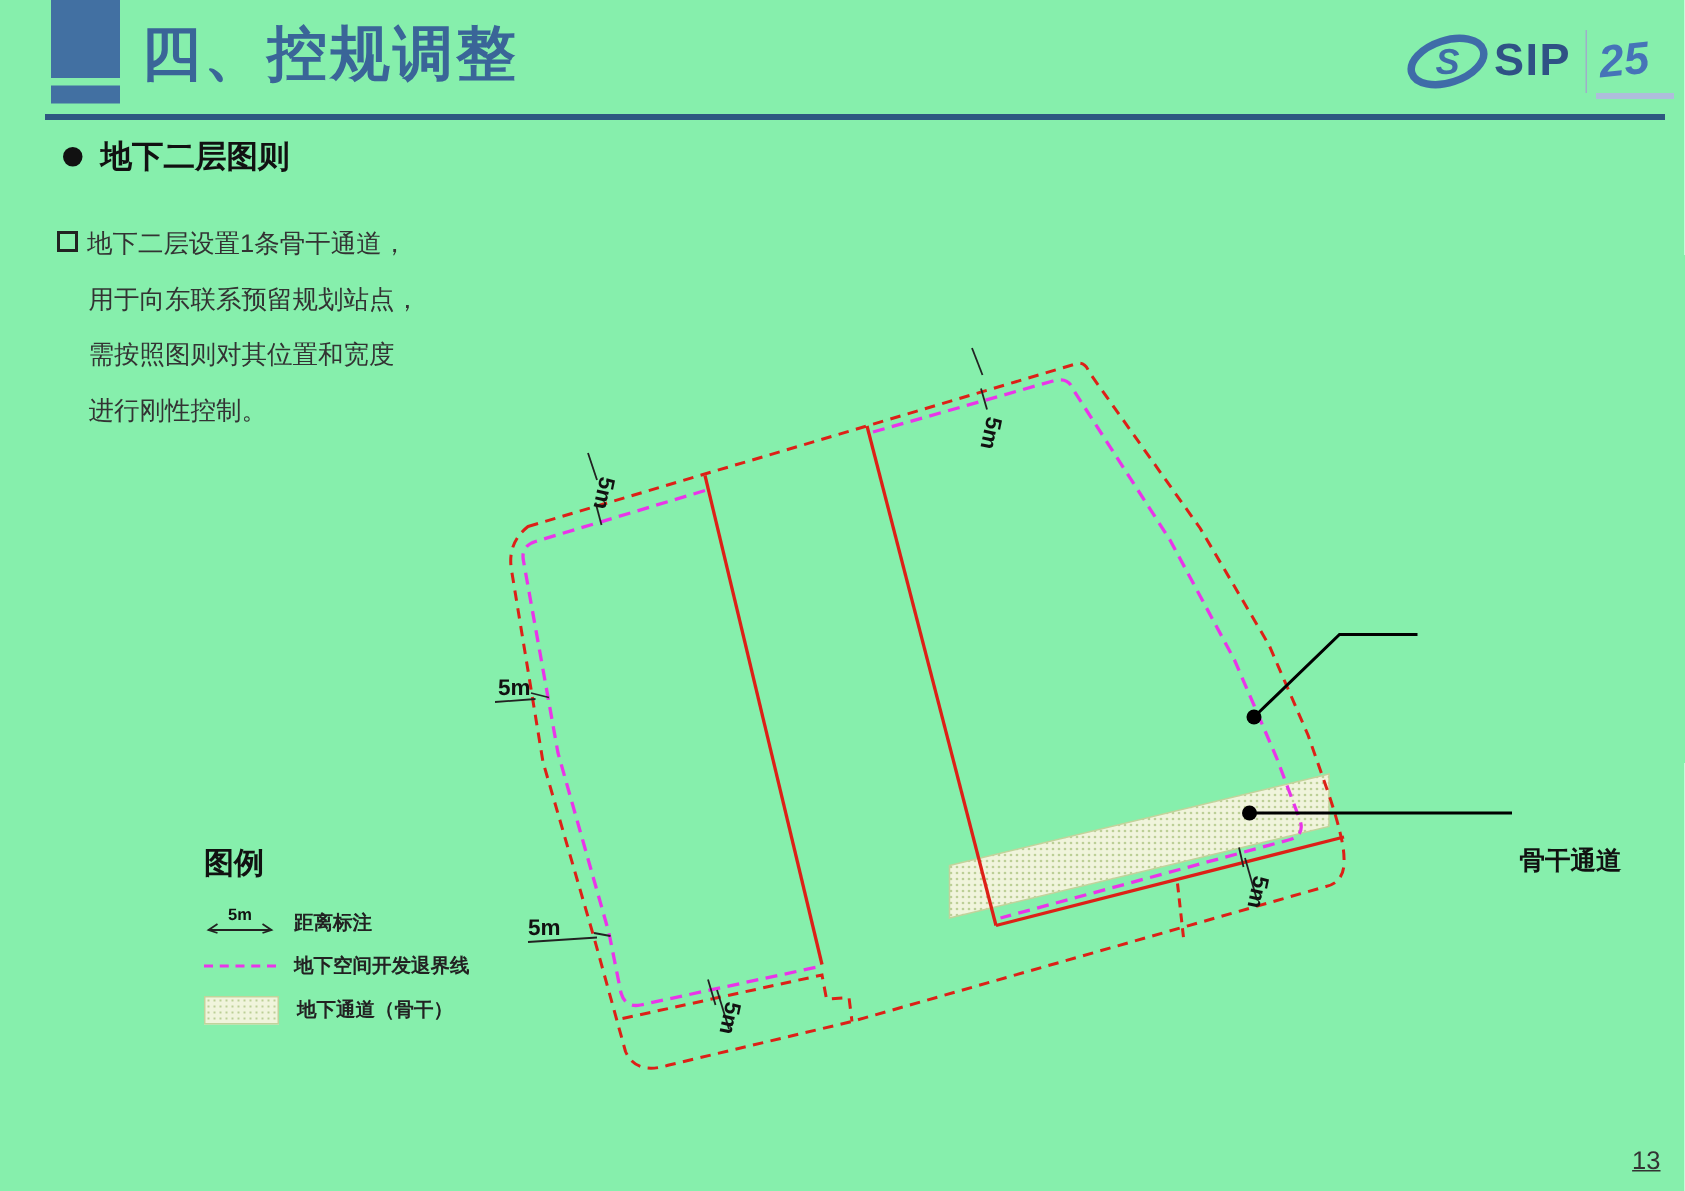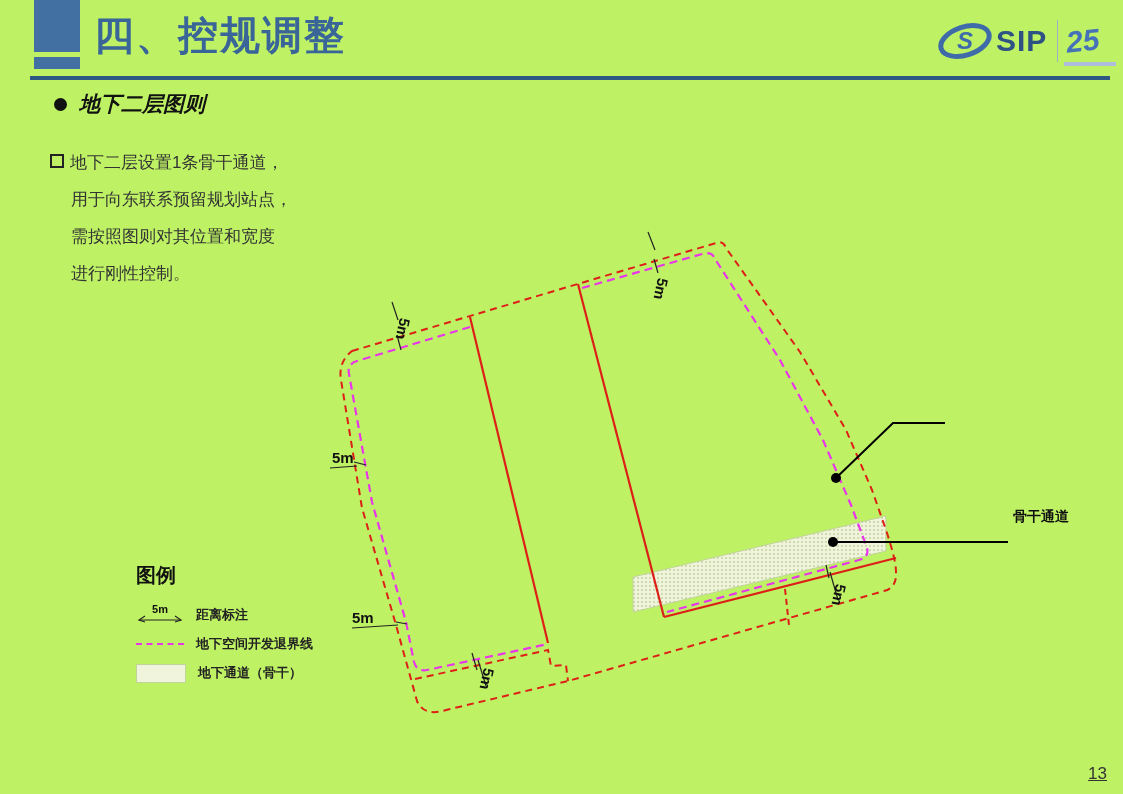--- a/index.html
+++ b/index.html
@@ -1,39 +1,39 @@
 <!DOCTYPE html>
 <html><head>
 <meta charset="utf-8">
 <style>
   html,body{margin:0;padding:0;background:#fff;}
-  .slide{position:relative;width:1123px;height:794px;background:#bef264;overflow:hidden;
+  .slide{position:relative;width:1123px;height:794px;background:#86efac;overflow:hidden;
          font-family:"Liberation Sans","DejaVu Sans",sans-serif;}
   
   .deco-square{position:absolute;left:34px;top:0;width:46px;height:52px;background:#4270A2;}
   .deco-bar{position:absolute;left:34px;top:57px;width:46px;height:12px;background:#4270A2;}
   .slide-title{position:absolute;left:94px;top:8px;font-size:40px;font-weight:bold;color:#3A6598;letter-spacing:2px;}
   .header-rule{position:absolute;left:30px;top:76px;width:1080px;height:4px;background:#2E5781;}
   .logo{position:absolute;left:938px;top:14px;width:180px;height:54px;display:flex;align-items:center;}
   .logo-sip{font-size:30px;font-weight:bold;color:#2F5285;letter-spacing:1px;margin-left:4px;}
   .logo-divider{width:1px;height:42px;background:#9FAEC9;margin:0 8px 0 10px;}
   .logo-25{font-size:30px;font-weight:bold;font-style:italic;color:#4673B8;transform:rotate(-6deg);}
   .logo-fineprint{position:absolute;right:2px;bottom:2px;width:52px;height:4px;background:#AEBDDB;}
   
-  .section-heading{position:absolute;left:54px;top:90px;font-size:21px;font-weight:bold;color:#111;display:flex;align-items:center;font-style:italic;}
+  .section-heading{position:absolute;left:42px;top:90px;font-size:21px;font-weight:bold;color:#111;display:flex;align-items:center;}
   .heading-dot{width:13px;height:13px;border-radius:50%;background:#111;margin-right:12px;}
-  .body-text{position:absolute;left:50px;top:144px;width:290px;font-size:17px;color:#333;line-height:37px;}
+  .body-text{position:absolute;left:38px;top:144px;width:290px;font-size:17px;color:#333;line-height:37px;}
   .body-line{display:flex;}
   .body-bullet{width:10px;height:10px;border:2.5px solid #222;margin:10px 6px 0 0;flex:none;}
   .body-indent{padding-left:21px;}
   
   .diagram-svg{position:absolute;left:0;top:0;}
   
   .callout-east{position:absolute;left:951px;top:388px;width:150px;font-size:17px;font-weight:bold;color:#111;line-height:21px;}
-  .callout-channel{position:absolute;left:1013px;top:508px;font-size:14px;font-weight:bold;color:#111;}
+  .callout-channel{position:absolute;left:1013px;top:562px;font-size:17px;font-weight:bold;color:#111;}
   
   .legend{position:absolute;left:136px;top:562px;width:220px;}
   .legend-title{font-size:20px;font-weight:bold;color:#111;margin-bottom:16px;}
   .legend-item{display:flex;align-items:center;margin-bottom:9px;height:20px;}
   .legend-swatch{width:48px;flex:none;margin-right:12px;}
   .swatch-red{border-top:2px dashed #DD2017;height:0;}
   .swatch-magenta{border-top:2px dashed #E935E9;height:0;}
   .swatch-green{height:17px;background:#F0F4DC;border:1px solid #C2D39B;
     background-image:radial-gradient(#BCCF96 22%,rgba(0,0,0,0) 23%);background-size:4px 4px;}
   .legend-label{font-size:13px;font-weight:bold;color:#222;white-space:nowrap;}

